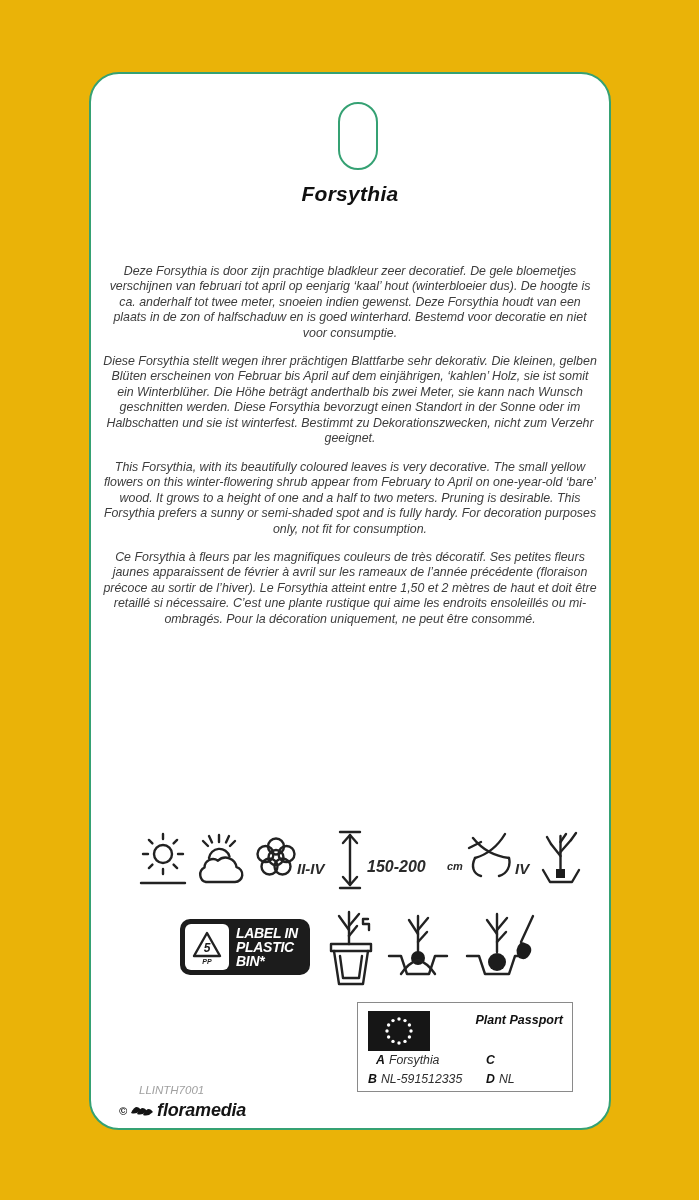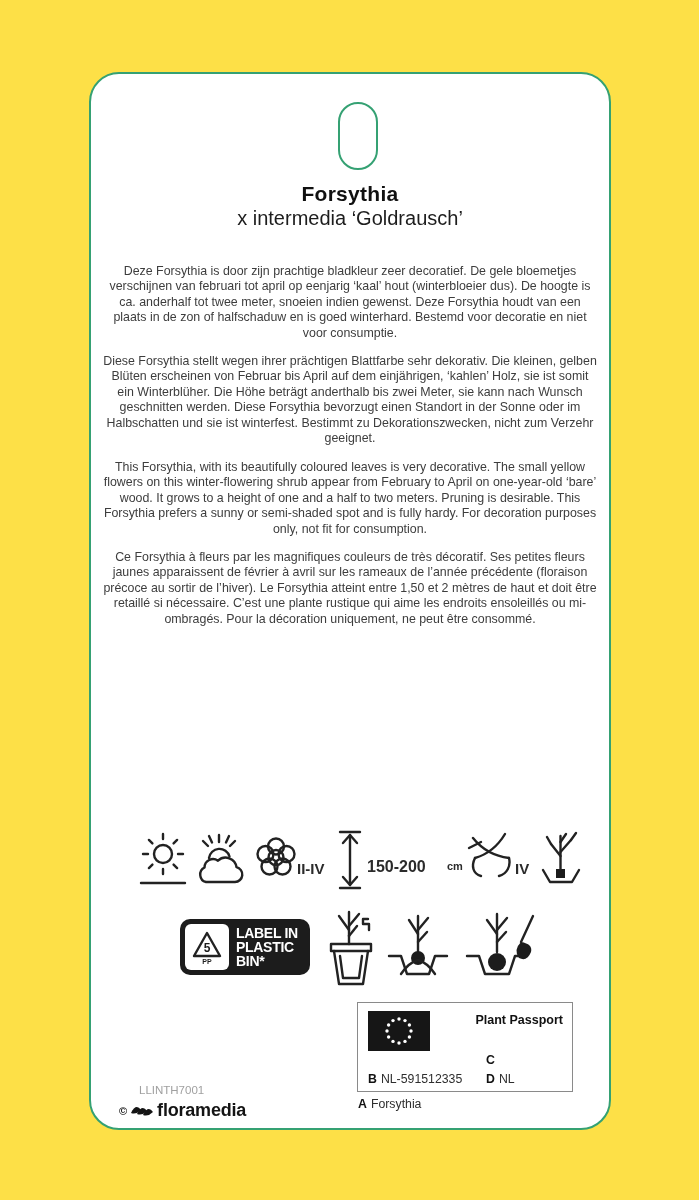--- a/index.html
+++ b/index.html
@@ -1,17 +1,17 @@
 <!DOCTYPE html>
 <html><head>
 <meta charset="utf-8">
 <style>
   html,body{margin:0;padding:0;background:#fff;}
-  .page{position:relative;width:699px;height:1200px;background:#fde047;overflow:hidden;
-        font-family:"Liberation Sans",sans-serif;color:#3d3d3d;}
+  .page{position:relative;width:699px;height:1200px;background:#eab308;overflow:hidden;
+        font-family:"Liberation Sans",sans-serif;color:#3d3d3d;font-style:italic;}
   .card{position:absolute;left:89px;top:72px;width:518px;height:1054px;
         border:2px solid #35a173;border-radius:30px;background:#fff;}
   .hang-hole{position:absolute;left:247px;top:28px;width:36px;height:64px;
         border:2px solid #35a173;border-radius:20px;background:#fff;}
   .title{position:absolute;left:0;top:108px;width:100%;text-align:center;
         font-size:21px;font-weight:bold;color:#101010;letter-spacing:.3px;}
   .subtitle{position:absolute;left:0;top:133px;width:100%;text-align:center;
         font-size:20px;color:#1d1d1d;}
   .para{position:absolute;left:11px;width:496px;text-align:center;
         font-size:12.4px;line-height:15.4px;color:#3d3d3d;}
@@ -42,21 +42,20 @@
 </style>
 </head>
 <body>
 
 <div class="page">
   <div class="card">
 
     <div class="hang-hole"></div>
 
     <div class="title">Forsythia</div>
-    <div class="subtitle">x intermedia ‘Goldrausch’</div>
 
     <div class="para p-nl">Deze Forsythia is door zijn prachtige bladkleur zeer decoratief. De gele bloemetjes verschijnen van februari tot april op eenjarig ‘kaal’ hout (winterbloeier dus). De hoogte is ca. anderhalf tot twee meter, snoeien indien gewenst. Deze Forsythia houdt van een plaats in de zon of halfschaduw en is goed winterhard. Bestemd voor decoratie en niet voor consumptie.</div>
     <div class="para p-de">Diese Forsythia stellt wegen ihrer prächtigen Blattfarbe sehr dekorativ. Die kleinen, gelben Blüten erscheinen von Februar bis April auf dem einjährigen, ‘kahlen’ Holz, sie ist somit ein Winterblüher. Die Höhe beträgt anderthalb bis zwei Meter, sie kann nach Wunsch geschnitten werden. Diese Forsythia bevorzugt einen Standort in der Sonne oder im Halbschatten und sie ist winterfest. Bestimmt zu Dekorationszwecken, nicht zum Verzehr geeignet.</div>
     <div class="para p-en">This Forsythia, with its beautifully coloured leaves is very decorative. The small yellow flowers on this winter-flowering shrub appear from February to April on one-year-old ‘bare’ wood. It grows to a height of one and a half to two meters. Pruning is desirable. This Forsythia prefers a sunny or semi-shaded spot and is fully hardy. For decoration purposes only, not fit for consumption.</div>
     <div class="para p-fr">Ce Forsythia à fleurs par les magnifiques couleurs de très décoratif. Ses petites fleurs jaunes apparaissent de février à avril sur les rameaux de l’année précédente (floraison précoce au sortir de l’hiver). Le Forsythia atteint entre 1,50 et 2 mètres de haut et doit être retaillé si nécessaire. C’est une plante rustique qui aime les endroits ensoleillés ou mi-ombragés. Pour la décoration uniquement, ne peut être consommé.</div>
 
     <div class="icon" style="left:48px;top:756px;">
       <svg width="48" height="62" viewBox="0 0 48 62">
         <circle class="stroke" cx="24" cy="24" r="9"></circle>
         <g class="stroke" stroke-width="2.2">
@@ -205,21 +204,21 @@
             <circle cx="31" cy="32" r="1.7"></circle>
               <circle cx="25" cy="30.4" r="1.7"></circle>
             <circle cx="20.6" cy="26" r="1.7"></circle>
               <circle cx="19" cy="20" r="1.7"></circle>
             <circle cx="20.6" cy="14" r="1.7"></circle>
               <circle cx="25" cy="9.6" r="1.7"></circle>
           </g>
         </svg>
       </div>
       <div class="pp-title">Plant Passport</div>
-      <div class="pp-row" style="left:0;top:50px;margin-top:44px;">
+      <div class="pp-row" style="left:18px;top:50px;">
         <span class="pp-key">A</span><span>Forsythia</span>
       </div>
       <div class="pp-row" style="left:10px;top:69px;">
         <span class="pp-key">B</span><span>NL-591512335</span>
       </div>
       <div class="pp-row" style="left:128px;top:50px;">
         <span class="pp-key">C</span><span></span>
       </div>
       <div class="pp-row" style="left:128px;top:69px;">
         <span class="pp-key">D</span><span>NL</span>

